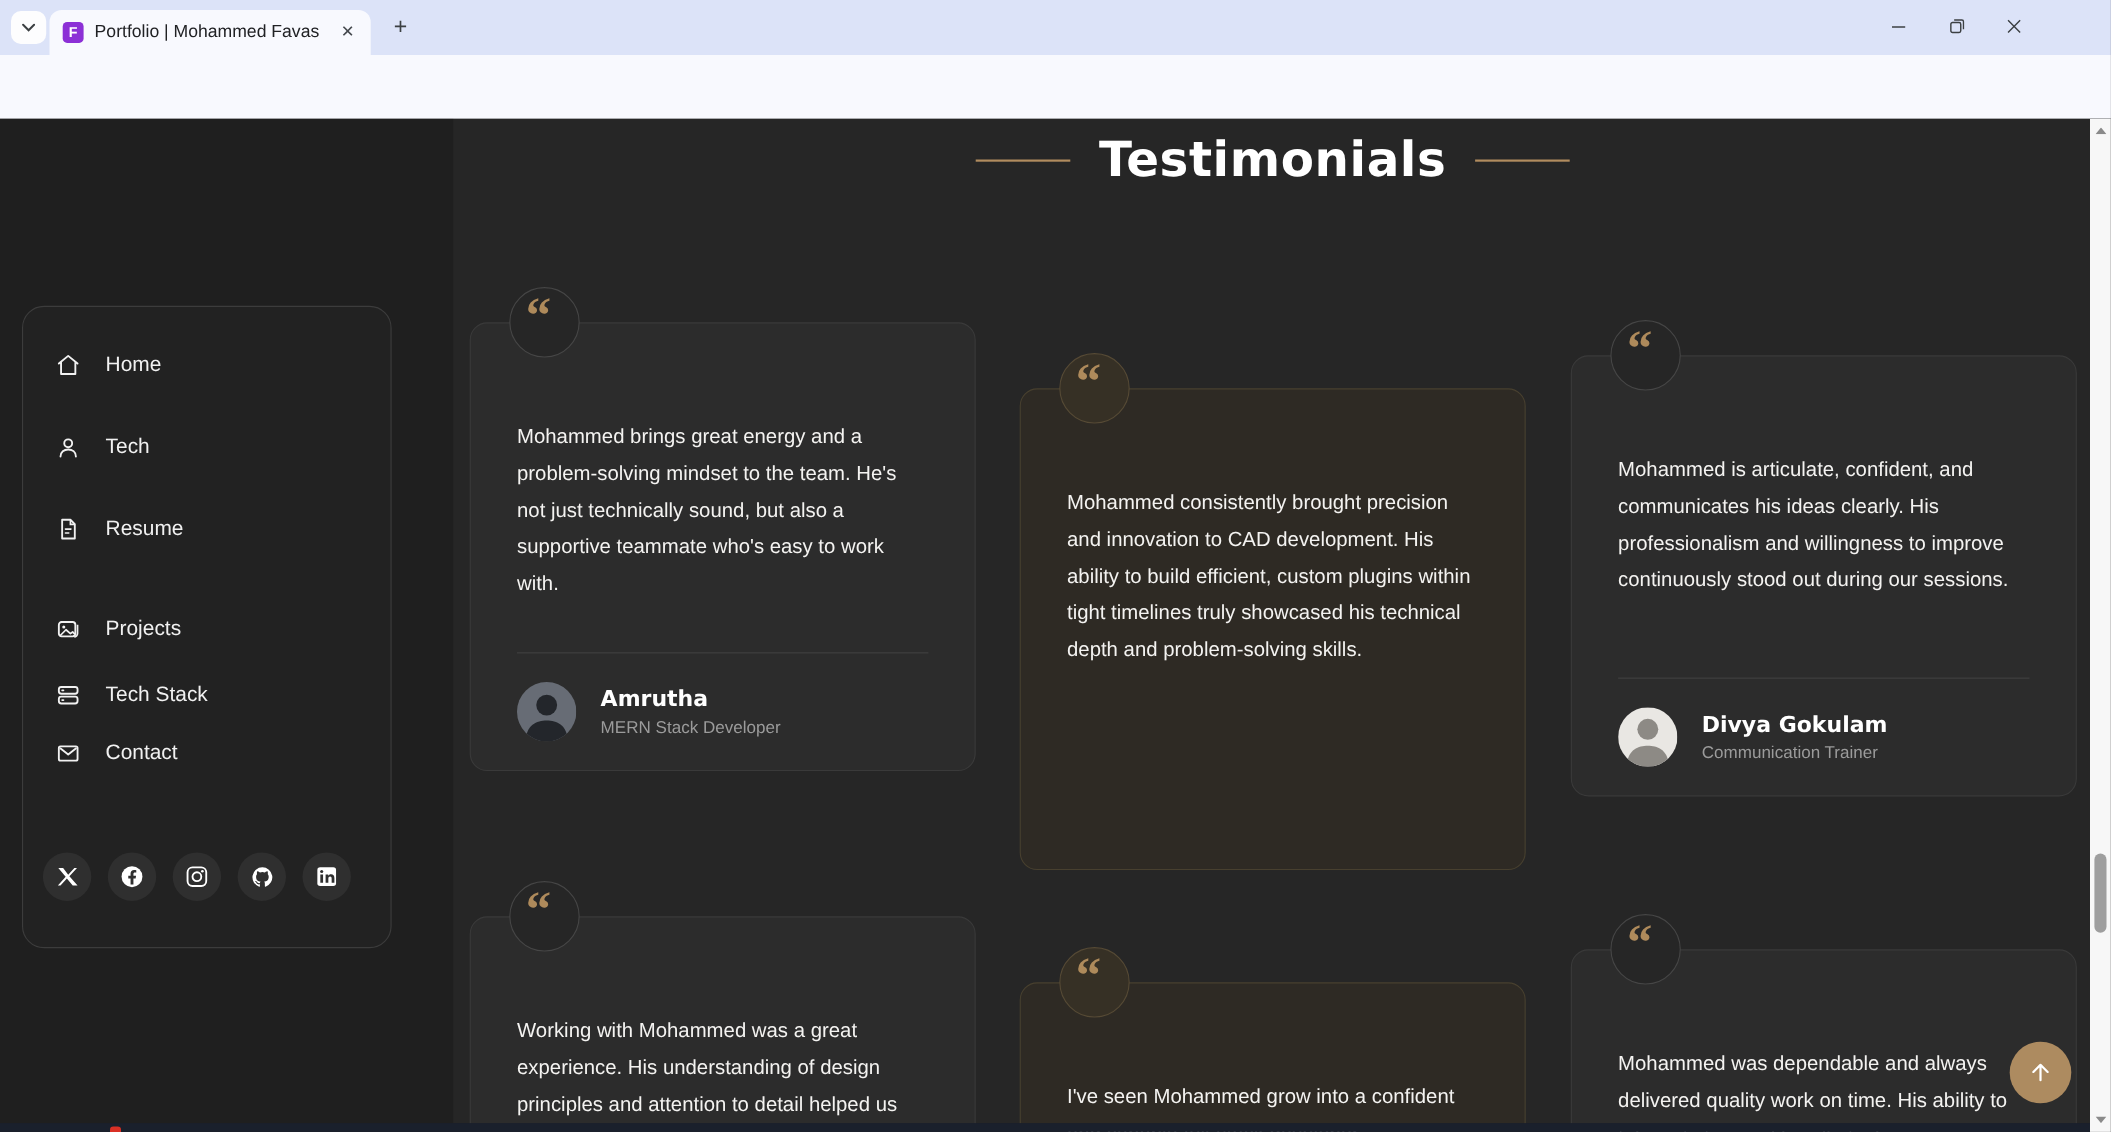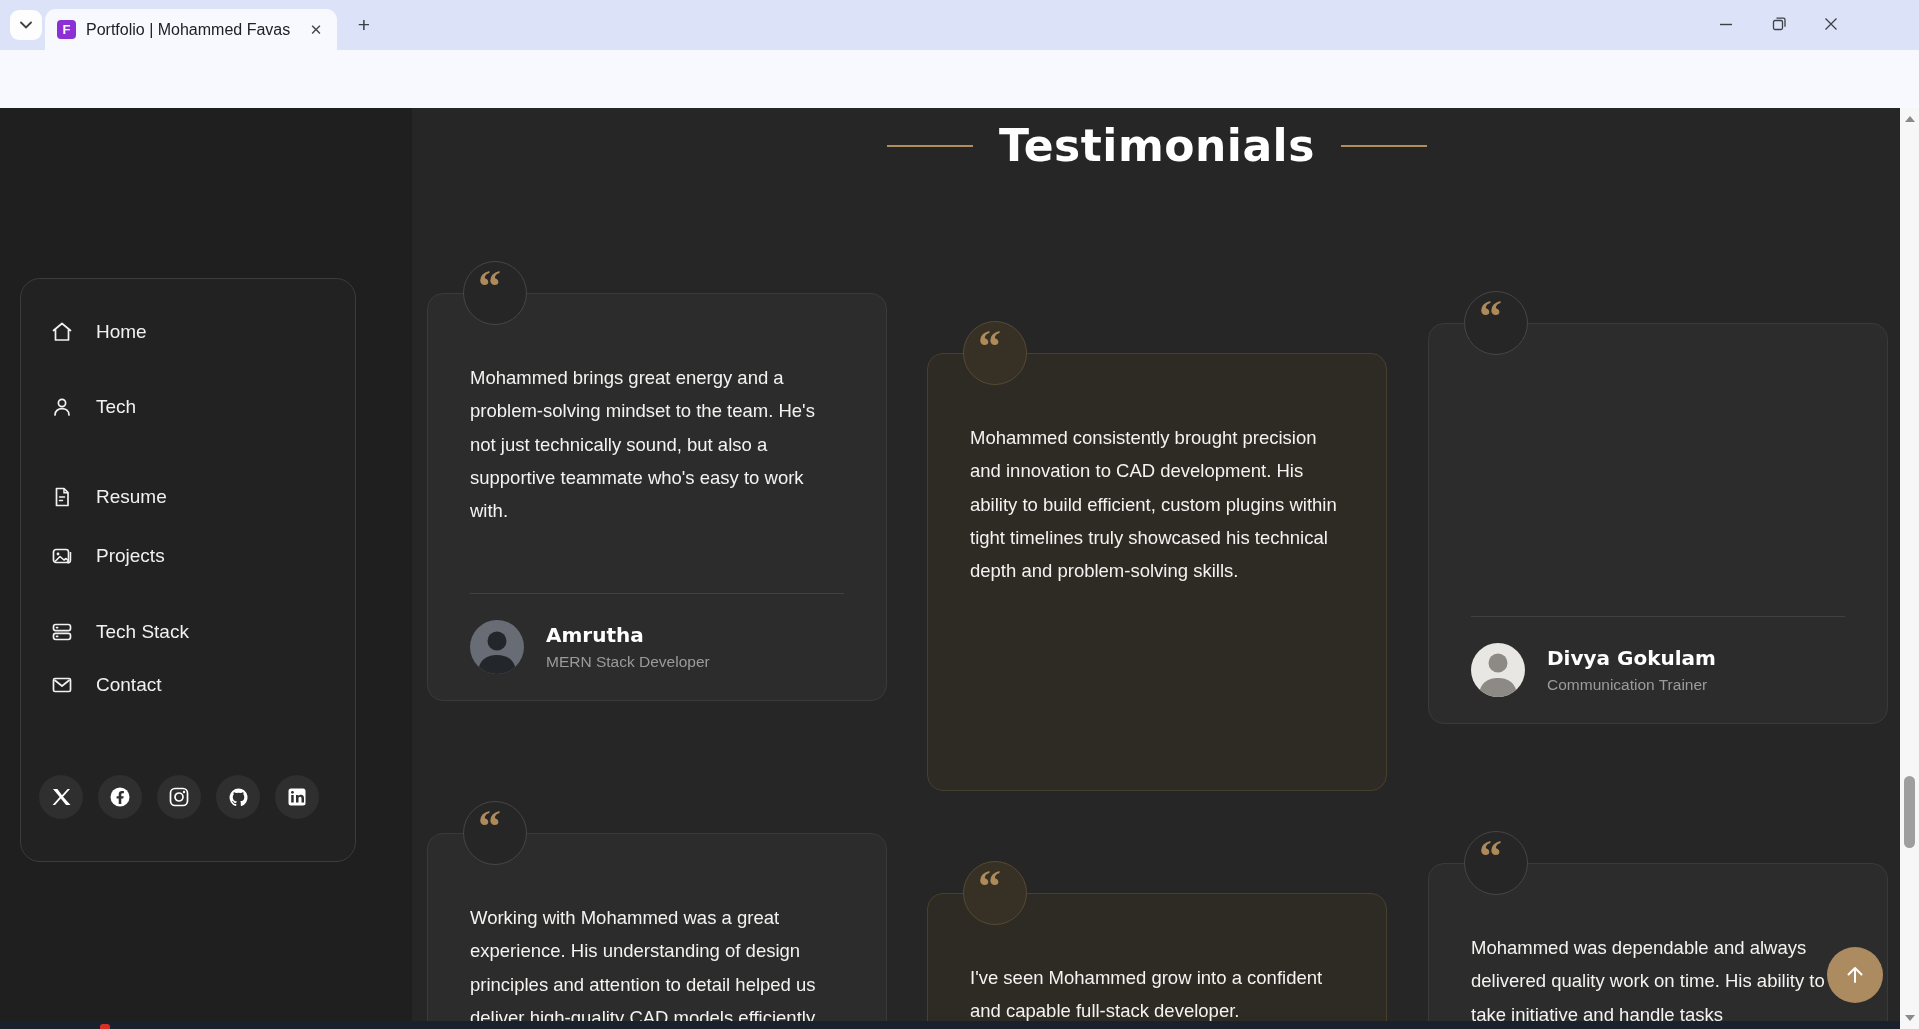--- a/index.html
+++ b/index.html
@@ -48,21 +48,21 @@
   
   .sec-header { position:absolute; left:412px; top:12px; width:1490px; text-align:center; }
   .title-row { display:flex; align-items:center; justify-content:center; gap:26px; }
   .title-line { width:86px; height:2px; background:#b18c5f; }
   .sec-title { font-size:44px; font-weight:800; color:#ffffff; letter-spacing:0.5px;
     font-family:"DejaVu Sans", sans-serif; }
   .sec-sub { margin-top:18px; font-size:17.5px; color:#efede9; }
 
   
   .card { position:absolute; width:460px; background:#2c2c2c; border:1px solid #3a3a3a;
-    border-radius:16px; padding:67px 42px 26px 42px; display:flex; flex-direction:column; }
+    border-radius:16px; padding:86px 42px 26px 42px; display:flex; flex-direction:column; }
   .card.warm { background:#2e2a24; border-color:#48402f; }
   .quote-badge { position:absolute; width:64px; height:64px; border-radius:50%; background:#262626;
     border:1px solid #464646; z-index:3; }
   .quote-badge.warm { background:#363025; border-color:#564a35; }
   .quote-badge span { position:absolute; left:14px; top:2px; color:#ae8a5b; font-size:46px;
     font-family:"Liberation Serif", serif; font-weight:bold; line-height:1; }
   .quote-text { font-size:18.5px; line-height:1.8; color:#f4f3f1; }
   .author { margin-top:auto; border-top:1px solid #414141; padding-top:26px;
     display:flex; align-items:center; gap:22px; }
   .avatar { width:54px; height:54px; border-radius:50%; overflow:hidden; flex:0 0 auto; }
@@ -178,29 +178,29 @@
         </svg>
       <span>Home</span>
     </div>
     <div class="nav-item" style="top:116px;">
       <svg width="24" height="24" viewBox="0 0 24 24">
           <circle cx="12" cy="8" r="3.6" fill="none" stroke="#f1f1f1" stroke-width="1.7"></circle>
           <path d="M5 20 c0-4.2 3.3-6.4 7-6.4 s7 2.2 7 6.4" fill="none" stroke="#f1f1f1" stroke-width="1.7" stroke-linecap="round"></path>
         </svg>
       <span>Tech</span>
     </div>
-    <div class="nav-item" style="top:206px;justify-content:center;">
+    <div class="nav-item" style="top:190px;justify-content:center;">
       <svg width="24" height="24" viewBox="0 0 24 24">
           <path d="M6.5 3.5 h7.5 l4 4 V20.5 H6.5 Z" fill="none" stroke="#f1f1f1" stroke-width="1.7" stroke-linejoin="round"></path>
           <path d="M14 3.8 V7.7 h3.9" fill="none" stroke="#f1f1f1" stroke-width="1.5"></path>
           <path d="M9.5 12 h5 M9.5 15.5 h3" stroke="#f1f1f1" stroke-width="1.5" stroke-linecap="round"></path>
         </svg>
       <span>Resume</span>
     </div>
-    <div class="nav-item" style="top:265px;">
+    <div class="nav-item" style="top:281px;">
       <svg width="24" height="24" viewBox="0 0 24 24">
           <rect x="3.5" y="5.5" width="15" height="13" rx="2.5" fill="none" stroke="#f1f1f1" stroke-width="1.7"></rect>
           <path d="M20.5 8 v8 a3 3 0 0 1 -3 3" fill="none" stroke="#f1f1f1" stroke-width="1.5"></path>
           <circle cx="8" cy="10" r="1.4" fill="#f1f1f1"></circle>
           <path d="M5 17.5 L10 12.5 L14 16 L16 14.5 L18 16.5" fill="none" stroke="#f1f1f1" stroke-width="1.6" stroke-linejoin="round"></path>
         </svg>
       <span>Projects</span>
     </div>
     <div class="nav-item" style="top:341px;">
       <svg width="24" height="24" viewBox="0 0 24 24">
@@ -295,20 +295,21 @@
         <div class="a-role">MERN Stack Developer</div>
       </div>
     </div>
   </div>
 
   <div class="card warm" style="left:927px; top:245px; height:438px;">
     <div class="quote-text">Mohammed consistently brought precision and innovation to CAD development. His ability to build efficient, custom plugins within tight timelines truly showcased his technical depth and problem-solving skills.</div>
   </div>
 
   <div class="card" style="left:1428px; top:215px; height:401px;">
+    <div class="quote-text">Mohammed is articulate, confident, and communicates his ideas clearly. His professionalism and willingness to improve continuously stood out during our sessions.</div>
     <div class="author">
       <div class="avatar">
         <svg width="54" height="54" viewBox="0 0 54 54">
             <rect width="54" height="54" fill="#e9e7e3"></rect>
             <circle cx="27" cy="20" r="9.5" fill="#8d8a85"></circle>
             <path d="M8 54 C8 39 18 35 27 35 C36 35 46 39 46 54 Z" fill="#8d8a85"></path>
           </svg>
       </div>
       <div>
         <div class="a-name">Divya Gokulam</div>

